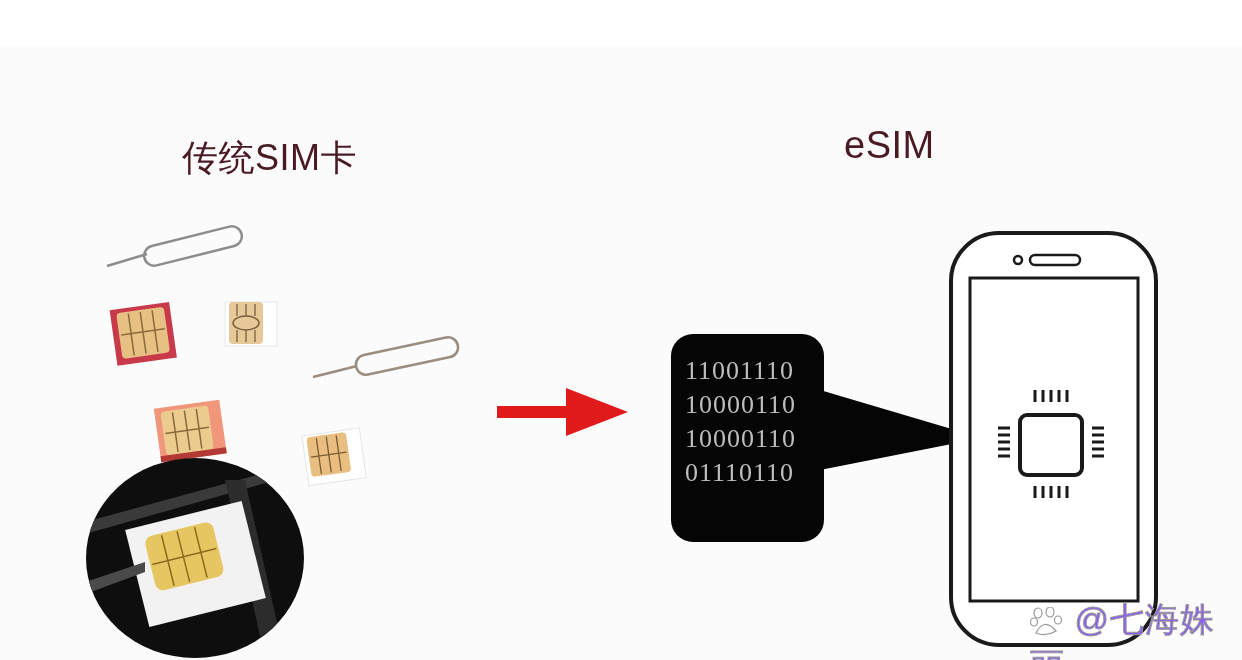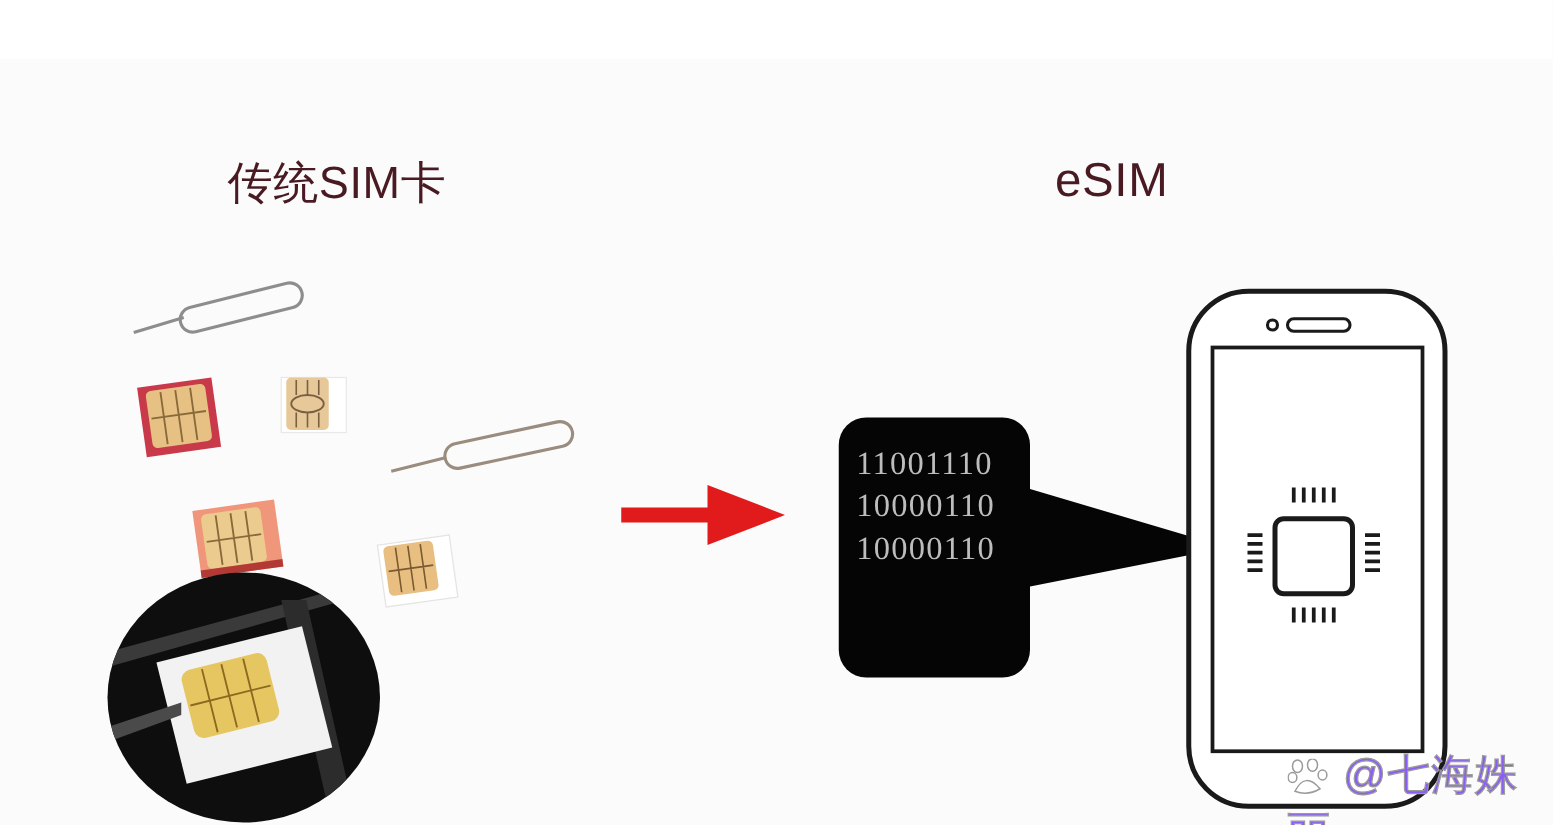--- a/index.html
+++ b/index.html
@@ -1,20 +1,20 @@
 <!DOCTYPE html>
 <html><head>
 <meta charset="utf-8">
 <style>
   html, body { margin:0; padding:0; }
   body { width:1242px; height:660px; background:#fefefe; position:relative; overflow:hidden; font-family:"Liberation Sans", "DejaVu Sans", sans-serif; }
   .topband { position:absolute; left:0; top:0; width:1242px; height:47px; background:#ffffff; }
   .canvas { position:absolute; left:0; top:47px; width:1242px; height:613px; background:#fbfbfb; }
   .title { position:absolute; font-size:36px; color:#4a1a22; letter-spacing:0.5px; }
-  .title.left { left:182px; top:122px; }
+  .title.left { left:182px; top:134px; }
   .title.right { left:844px; top:124px; font-size:38px; }
   .photo { position:absolute; left:85px; top:222px; width:380px; height:438px; }
   .arrow { position:absolute; left:494px; top:384px; }
   .binary { position:absolute; left:671px; top:334px; width:153px; height:208px; background:#050505; border-radius:22px; }
   .binary .lines { position:absolute; left:14px; top:20px; font-family:Liberation Serif, serif; color:#bdbdbd; font-size:26px; line-height:34px; letter-spacing:1px; }
   .pointer { position:absolute; left:820px; top:390px; }
   .phone { position:absolute; left:948px; top:230px; }
   .watermark { position:absolute; left:1030px; top:597px; font-size:34px; color:#8b5cf6; -webkit-text-stroke:1px #9a9a9a; letter-spacing:1px; }
   .watermark .paw { display:inline-block; width:34px; height:30px; vertical-align:middle; }
 </style>
@@ -86,20 +86,21 @@
 <svg class="arrow" width="140" height="60" viewBox="0 0 140 60">
   <rect x="3" y="22" width="78" height="12" fill="#e11b1b"></rect>
   <polygon points="72,4 134,28 72,52" fill="#e11b1b"></polygon>
 </svg>
 
 <div class="binary">
   <div class="lines">
     <div>11001110</div>
     <div>10000110</div>
     <div>10000110</div>
+    <div>01110110</div>
   </div>
 </div>
 
 <svg class="pointer" width="170" height="80" viewBox="0 0 170 80">
   <polygon points="0,0 162,48 0,80" fill="#050505"></polygon>
 </svg>
 
 <svg class="phone" width="212" height="420" viewBox="0 0 212 420">
   <rect x="3" y="3" width="205" height="412" rx="48" fill="#ffffff" stroke="#1a1a1a" stroke-width="4"></rect>
   <rect x="22" y="48" width="168" height="323" fill="#ffffff" stroke="#1a1a1a" stroke-width="3"></rect>

